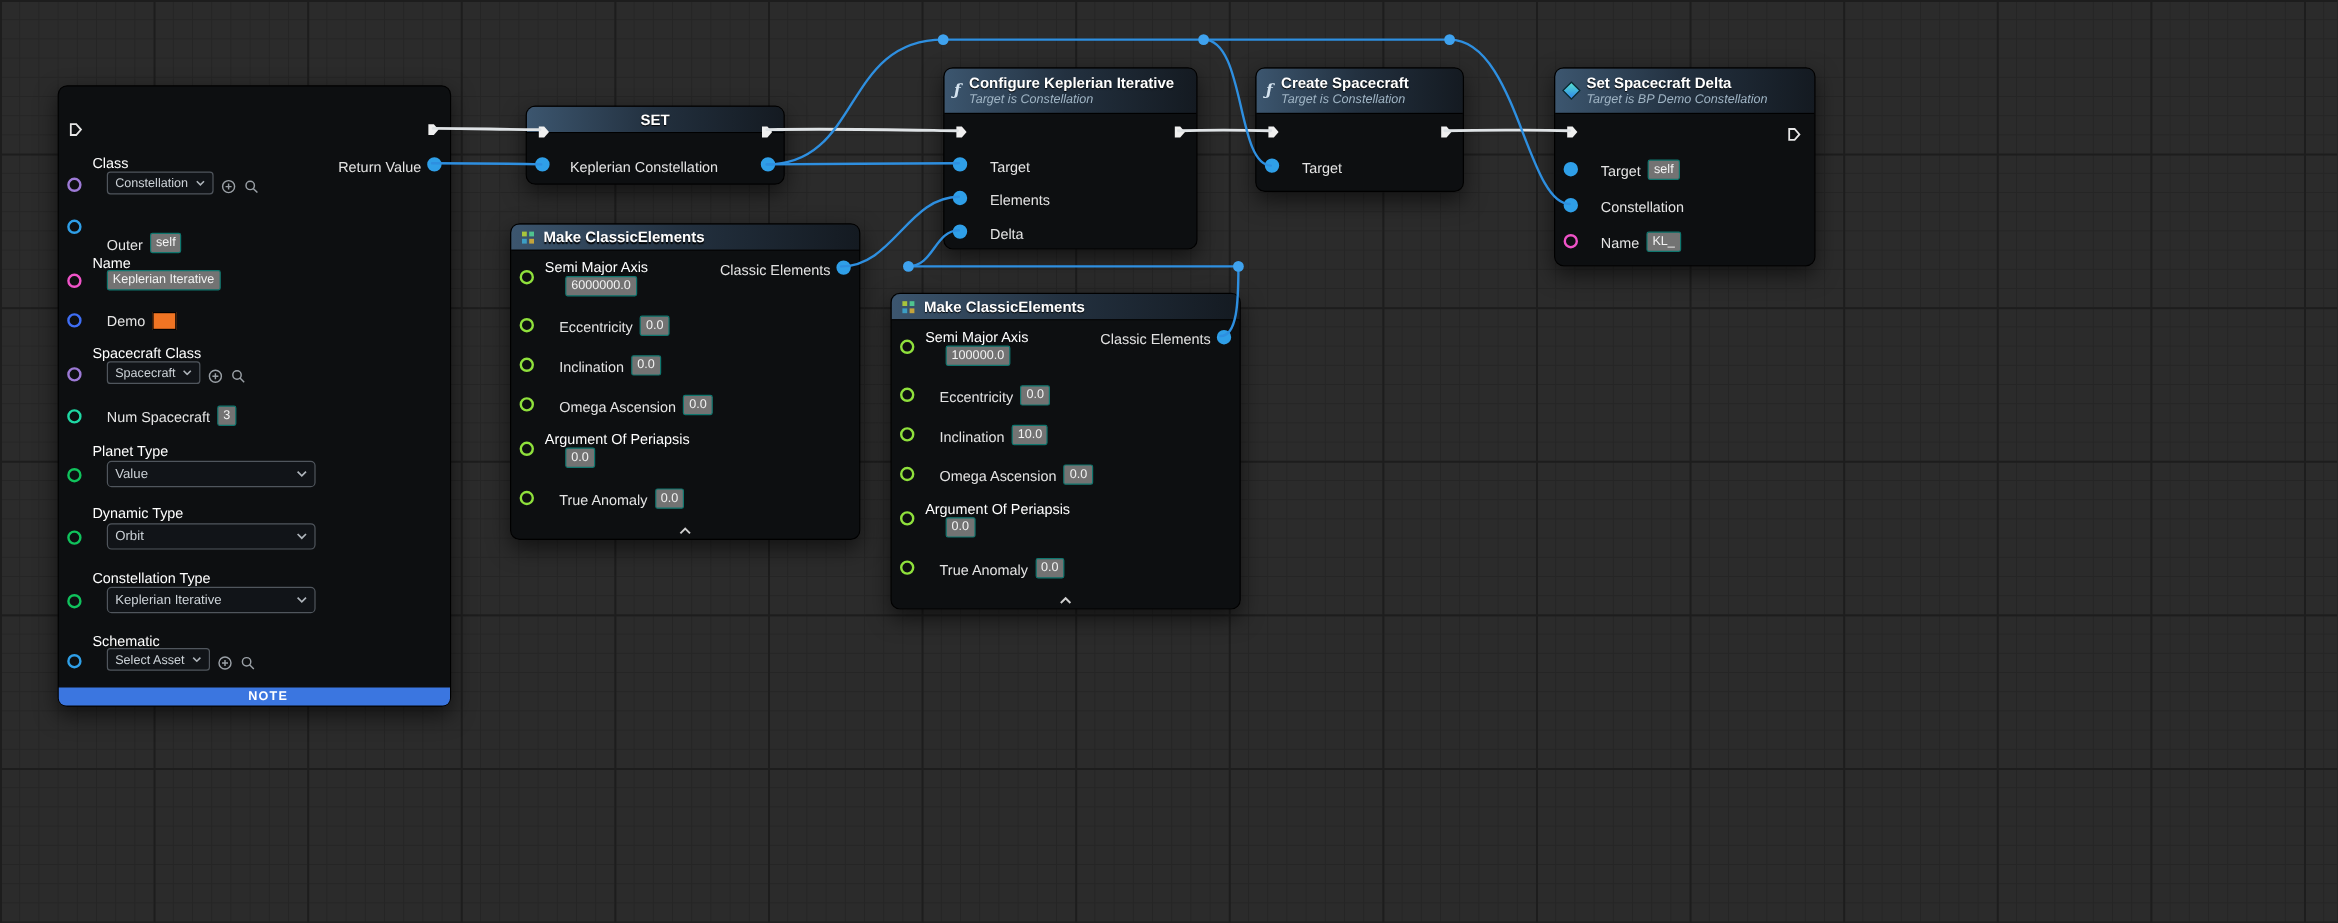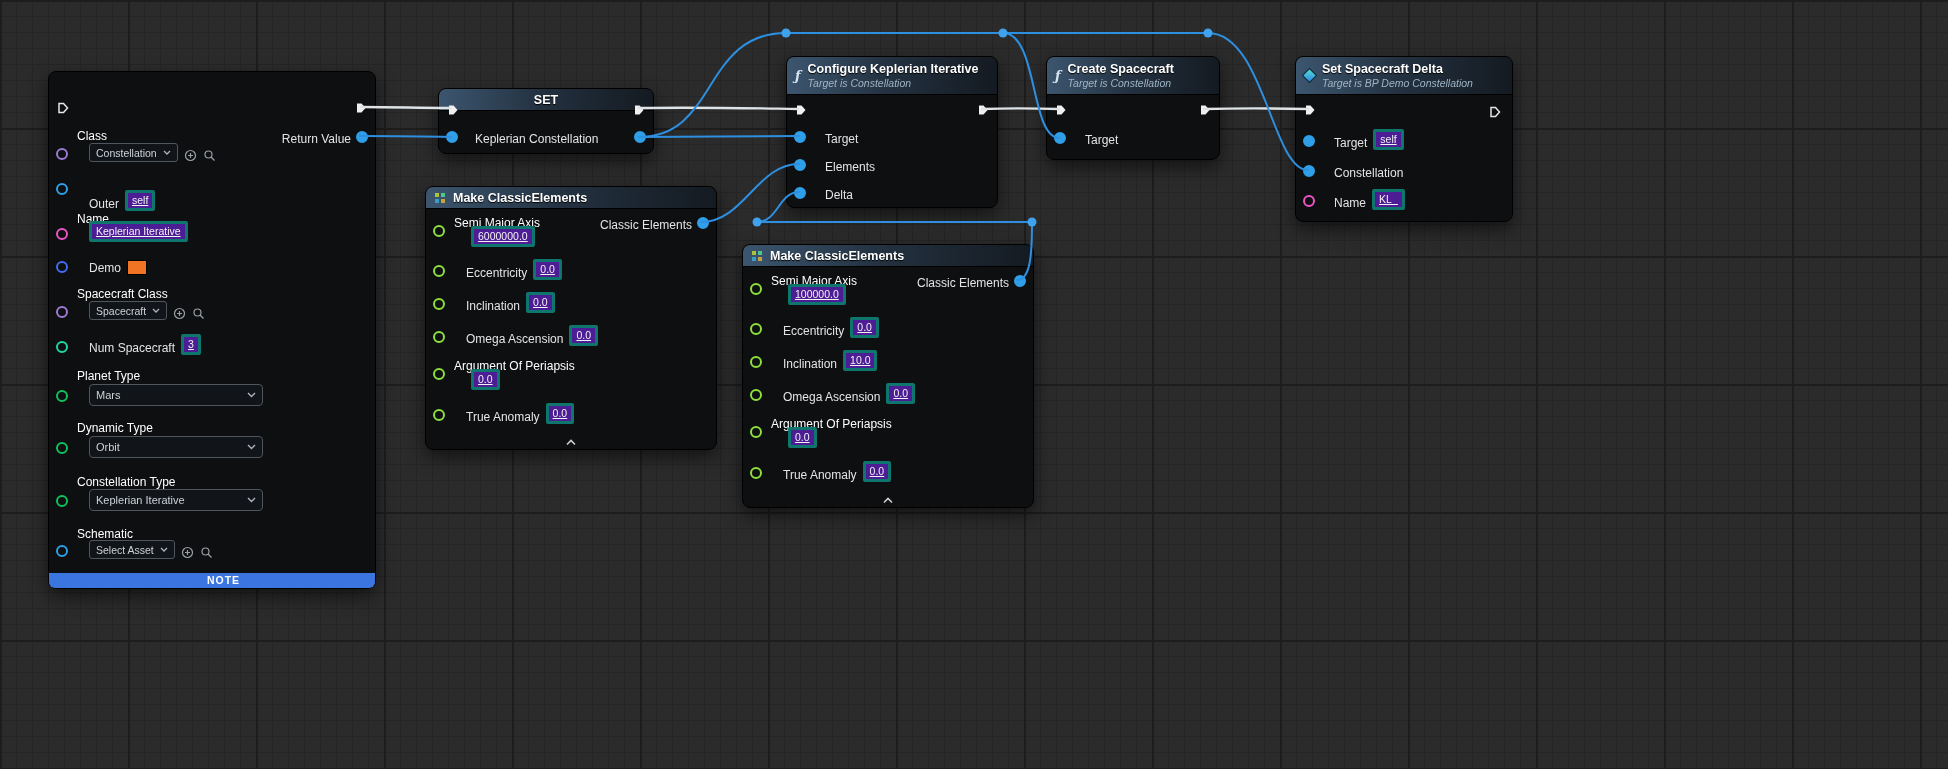--- a/index.html
+++ b/index.html
@@ -37,22 +37,22 @@
   .fnglyph { font-family:"DejaVu Serif", serif; font-style:italic; font-weight:bold; color:#d6e4f0; font-size:13px; }
   .diamond { width:9px; height:9px; transform:rotate(45deg); background:linear-gradient(135deg,#55e0d0,#2f86e8); display:inline-block; border:1px solid #0a2b33; }
   .execpin { position:absolute; }
   .pin { position:absolute; width:8px; height:8px; border:2px solid var(--c); border-radius:50%; background:transparent; }
   .pin.filled { background:var(--c); }
   .albl { position:absolute; left:28px; font-size:12px; color:#ffffff; white-space:nowrap; height:14px; line-height:14px; }
   .prow { position:absolute; left:28px; display:flex; align-items:flex-end; gap:6px; height:16px;padding-left:12px; }
   .prow.r { left:auto; }
   .plabel { font-size:12px; color:#e4e4e4; white-space:nowrap; }
   .vbox {
-    height:15px; line-height:15px; background:#4c1d95; border:3px solid #0f766e;
-    border-radius:2px; padding:0 4px; font-size:10.5px; color:#f2f2f2; white-space:nowrap;text-decoration:underline;
+    height:15px; line-height:15px; background:#737373; border:1px solid #0f766e;
+    border-radius:2px; padding:0 4px; font-size:10.5px; color:#f2f2f2; white-space:nowrap;
   }
   .dd {
     height:17px; display:inline-flex; align-items:center; gap:6px;
     background:#111418; border:1px solid #50565d; border-radius:3px;
     padding:0 6px; font-size:10.5px; color:#ccd2d7; white-space:nowrap;
   }
   .dd.wide { width:160px; height:20px; justify-content:space-between; border-radius:4px; font-size:11px; }
   .noteb {
     position:absolute; left:0; right:0; bottom:0; height:15px;
     background:#3b76e0; border-radius:0 0 6px 6px; text-align:center;
@@ -139,21 +139,21 @@
     <span class="pin" style="--c:#1fd8a4;left:7px;top:269px"></span>
     <div class="prow" style="top:267px">
       <span class="plabel">Num Spacecraft</span>
       <span class="vbox">3</span>
     </div>
 
     <span class="albl" style="top:297px">Planet Type</span>
     <span class="pin" style="--c:#10c25c;left:7px;top:318px"></span>
     <div class="prow" style="top:314px;height:20px">
       <span class="dd wide">
-        <span>Mars</span>
+        <span>Value</span>
         <svg width="9" height="6" viewBox="0 0 9 6">
             <path d="M1 1 L4.5 4.5 L8 1" fill="none" stroke="#aeb4ba" stroke-width="1.4"></path>
           </svg>
       </span>
     </div>
 
     <span class="albl" style="top:349px">Dynamic Type</span>
     <span class="pin" style="--c:#10c25c;left:7px;top:370px"></span>
     <div class="prow" style="top:366px;height:20px">
       <span class="dd wide">

